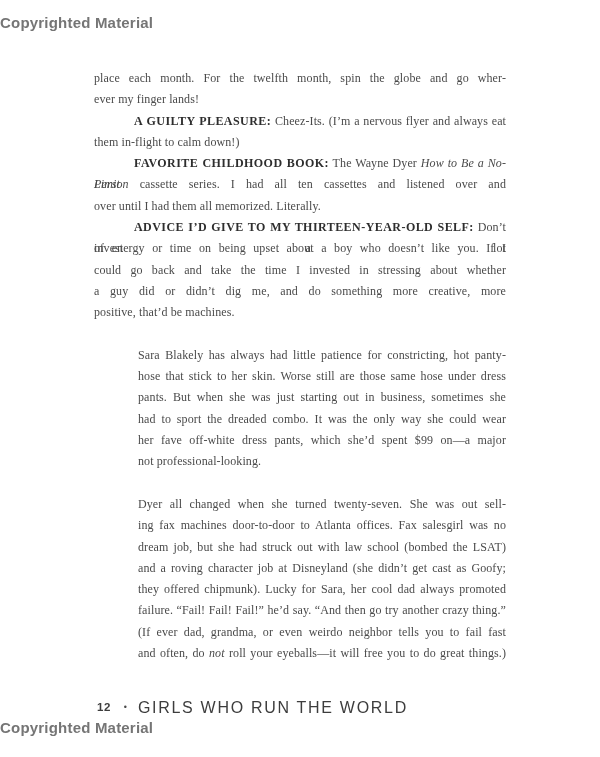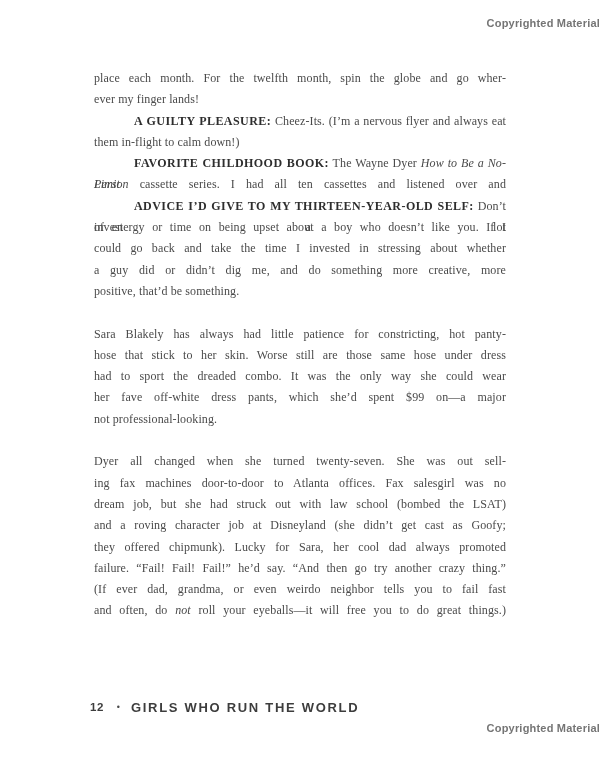--- a/index.html
+++ b/index.html
@@ -10,40 +10,40 @@
     height: 757px;
     background: #ffffff;
     font-family: "Liberation Sans", "DejaVu Sans", sans-serif;
     overflow: hidden;
     margin: 0 auto;
   }
   .copyright {
     position: absolute;
     left: 0;
     width: 100%;
-    text-align: right;
-    font-size: 11px;
+    text-align: left;
+    font-size: 15px;
     font-weight: bold;
     letter-spacing: 0.2px;
     color: #757575;
     line-height: 14px;
   }
   .copyright.top { top: 16px; }
   .copyright.bottom { top: 721px; }
   .body-text {
     position: absolute;
     left: 94px;
     top: 68px;
     width: 412px;
     font-size: 12px;
     color: #4a4a4a;
     letter-spacing: 0.1px;
     font-family: Liberation Serif, serif;
   }
-  .block.gap { margin-top: 21.3px; }
+  .block.gap { margin-top: 21.3px; margin-left: 44px; }
   .line {
     line-height: 21.3px;
     height: 21.3px;
     text-align: justify;
     text-align-last: justify;
     text-justify: inter-word;
     white-space: normal;
     overflow: visible;
   }
   .line.lastline {
@@ -52,40 +52,40 @@
   }
   .seg-b {
     font-weight: bold;
     color: #2e2e2e;
     letter-spacing: 0.45px;
     margin-left: 40px;
   }
   .seg-i { font-style: italic; }
   .footer {
     position: absolute;
-    left: 90px;
+    left: 97px;
     top: 701px;
     display: flex;
     align-items: center;
     color: #3d3d3d;
     line-height: 13px;
   }
   .footer .pagenum {
     font-size: 11.5px;
     font-weight: bold;
     letter-spacing: 0.5px;
   }
   .footer .bullet {
     font-size: 9px;
     color: #4a4a4a;
     margin: 0 11px 0 13px;
   }
   .footer .booktitle {
-    font-size: 13px;
-    font-weight: bold;
+    font-size: 16px;
+    font-weight: normal;
     letter-spacing: 1.7px;
     color: #3d3d3d;
   }
 </style>
 </head>
 <body>
 
 <div class="page">
 
   <div class="copyright top">Copyrighted Material</div>
@@ -95,31 +95,33 @@
         <div class="line"><span>place each month. For the twelfth month, spin the globe and go wher-</span></div>
         <div class="line lastline"><span>ever my finger lands!</span></div>
       </div>
       <div class="block">
         <div class="line"><span class="seg-b">A GUILTY PLEASURE:</span><span> Cheez-Its. (I’m a nervous flyer and always eat</span></div>
         <div class="line lastline"><span>them in-flight to calm down!)</span></div>
       </div>
       <div class="block">
         <div class="line"><span class="seg-b">FAVORITE CHILDHOOD BOOK:</span><span> The Wayne Dyer </span><span class="seg-i">How to Be a No-Limit</span></div>
         <div class="line"><span class="seg-i">Person</span><span> cassette series. I had all ten cassettes and listened over and</span></div>
+        <div class="line lastline"><span>over until I had them all memorized. Literally.</span></div>
       </div>
       <div class="block">
         <div class="line"><span class="seg-b">ADVICE I’D GIVE TO MY THIRTEEN-YEAR-OLD SELF:</span><span> Don’t invest a lot</span></div>
         <div class="line"><span>of energy or time on being upset about a boy who doesn’t like you. If I</span></div>
         <div class="line"><span>could go back and take the time I invested in stressing about whether</span></div>
         <div class="line"><span>a guy did or didn’t dig me, and do something more creative, more</span></div>
-        <div class="line lastline"><span>positive, that’d be something.</span></div>
+        <div class="line lastline"><span>positive, that’d be machines.</span></div>
       </div>
       <div class="block gap">
         <div class="line"><span>Sara Blakely has always had little patience for constricting, hot panty-</span></div>
         <div class="line"><span>hose that stick to her skin. Worse still are those same hose under dress</span></div>
+        <div class="line"><span>pants. But when she was just starting out in business, sometimes she</span></div>
         <div class="line"><span>had to sport the dreaded combo. It was the only way she could wear</span></div>
         <div class="line"><span>her fave off-white dress pants, which she’d spent $99 on—a major</span></div>
         <div class="line lastline"><span>not professional-looking.</span></div>
       </div>
       <div class="block gap">
         <div class="line"><span>Dyer all changed when she turned twenty-seven. She was out sell-</span></div>
         <div class="line"><span>ing fax machines door-to-door to Atlanta offices. Fax salesgirl was no</span></div>
         <div class="line"><span>dream job, but she had struck out with law school (bombed the LSAT)</span></div>
         <div class="line"><span>and a roving character job at Disneyland (she didn’t get cast as Goofy;</span></div>
         <div class="line"><span>they offered chipmunk). Lucky for Sara, her cool dad always promoted</span></div>

